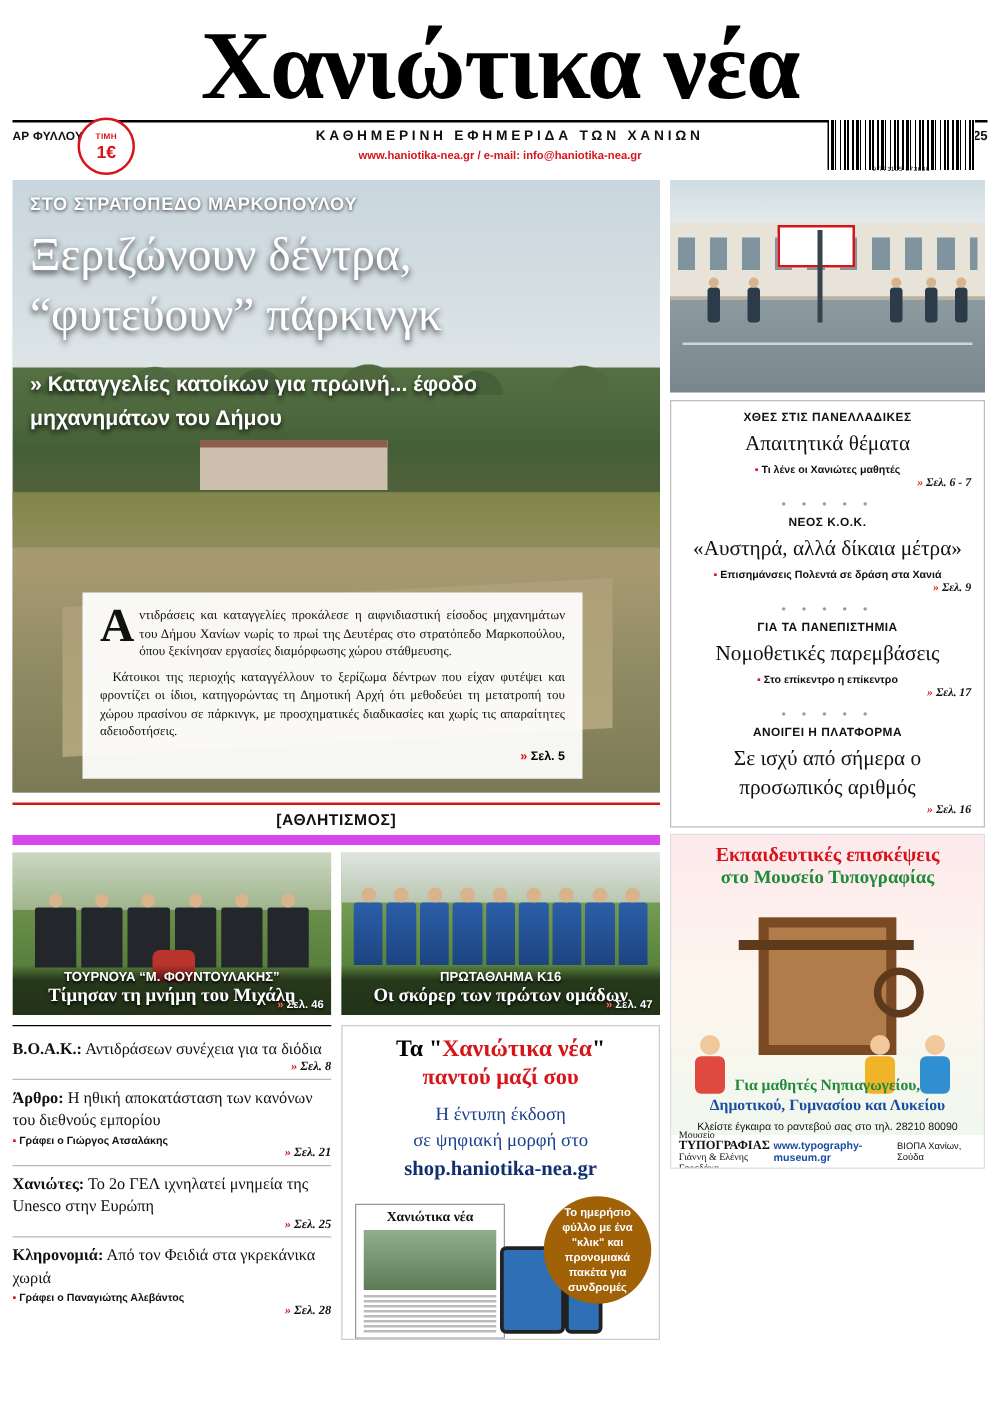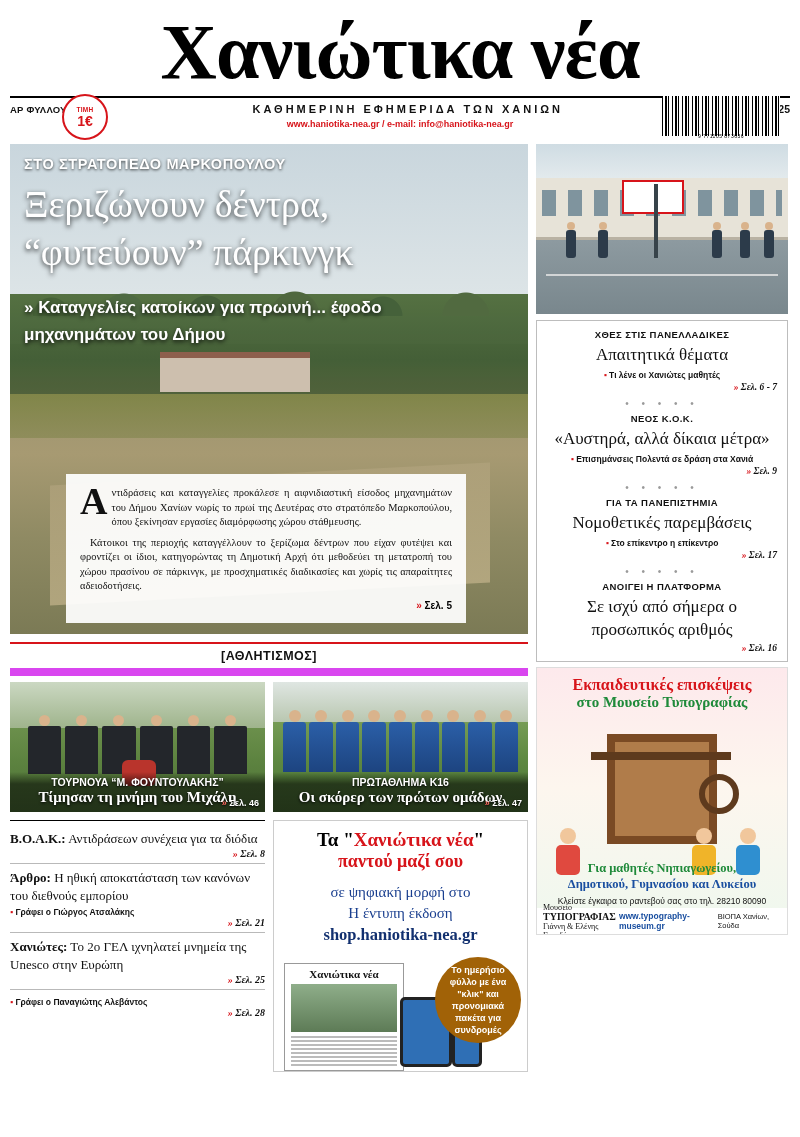--- a/index.html
+++ b/index.html
@@ -376,42 +376,45 @@
             <div class="brief-text">
               <b>Χανιώτες:</b><span> Το 2ο ΓΕΛ ιχνηλατεί μνημεία της Unesco στην Ευρώπη</span>
             </div>
             <div class="brief-page">
               <span class="chev">»</span>
               <span>Σελ. 25</span>
             </div>
           </div>
 
           <div class="brief">
+            <div class="brief-text">
+              <b>Κληρονομιά:</b><span> Από τον Φειδιά στα γκρεκάνικα χωριά</span>
+            </div>
             <div class="brief-by">
               <span class="sq">▪</span>
               <span>Γράφει ο Παναγιώτης Αλεβάντος</span>
             </div>
             <div class="brief-page">
               <span class="chev">»</span>
               <span>Σελ. 28</span>
             </div>
           </div>
 
         </div>
 
         <div class="promo">
           <div class="promo-top">
             <div class="promo-l1">
               <span class="wh">Τα "</span><span>Χανιώτικα νέα</span><span class="wh">"</span>
             </div>
             <div class="promo-l2">παντού μαζί σου</div>
           </div>
           <div class="promo-mid">
+            <div>Η έντυπη έκδοση</div>
             <div>σε ψηφιακή μορφή στο</div>
-            <div>Η έντυπη έκδοση</div>
             <div class="promo-url">shop.haniotika-nea.gr</div>
           </div>
           <div class="promo-art">
             <div class="paper-mock">
               <div class="ph-title">Χανιώτικα νέα</div>
               <div class="ph-img"></div>
               <div class="ph-lines">
                   <i></i>
                   <i></i>
                   <i></i>

